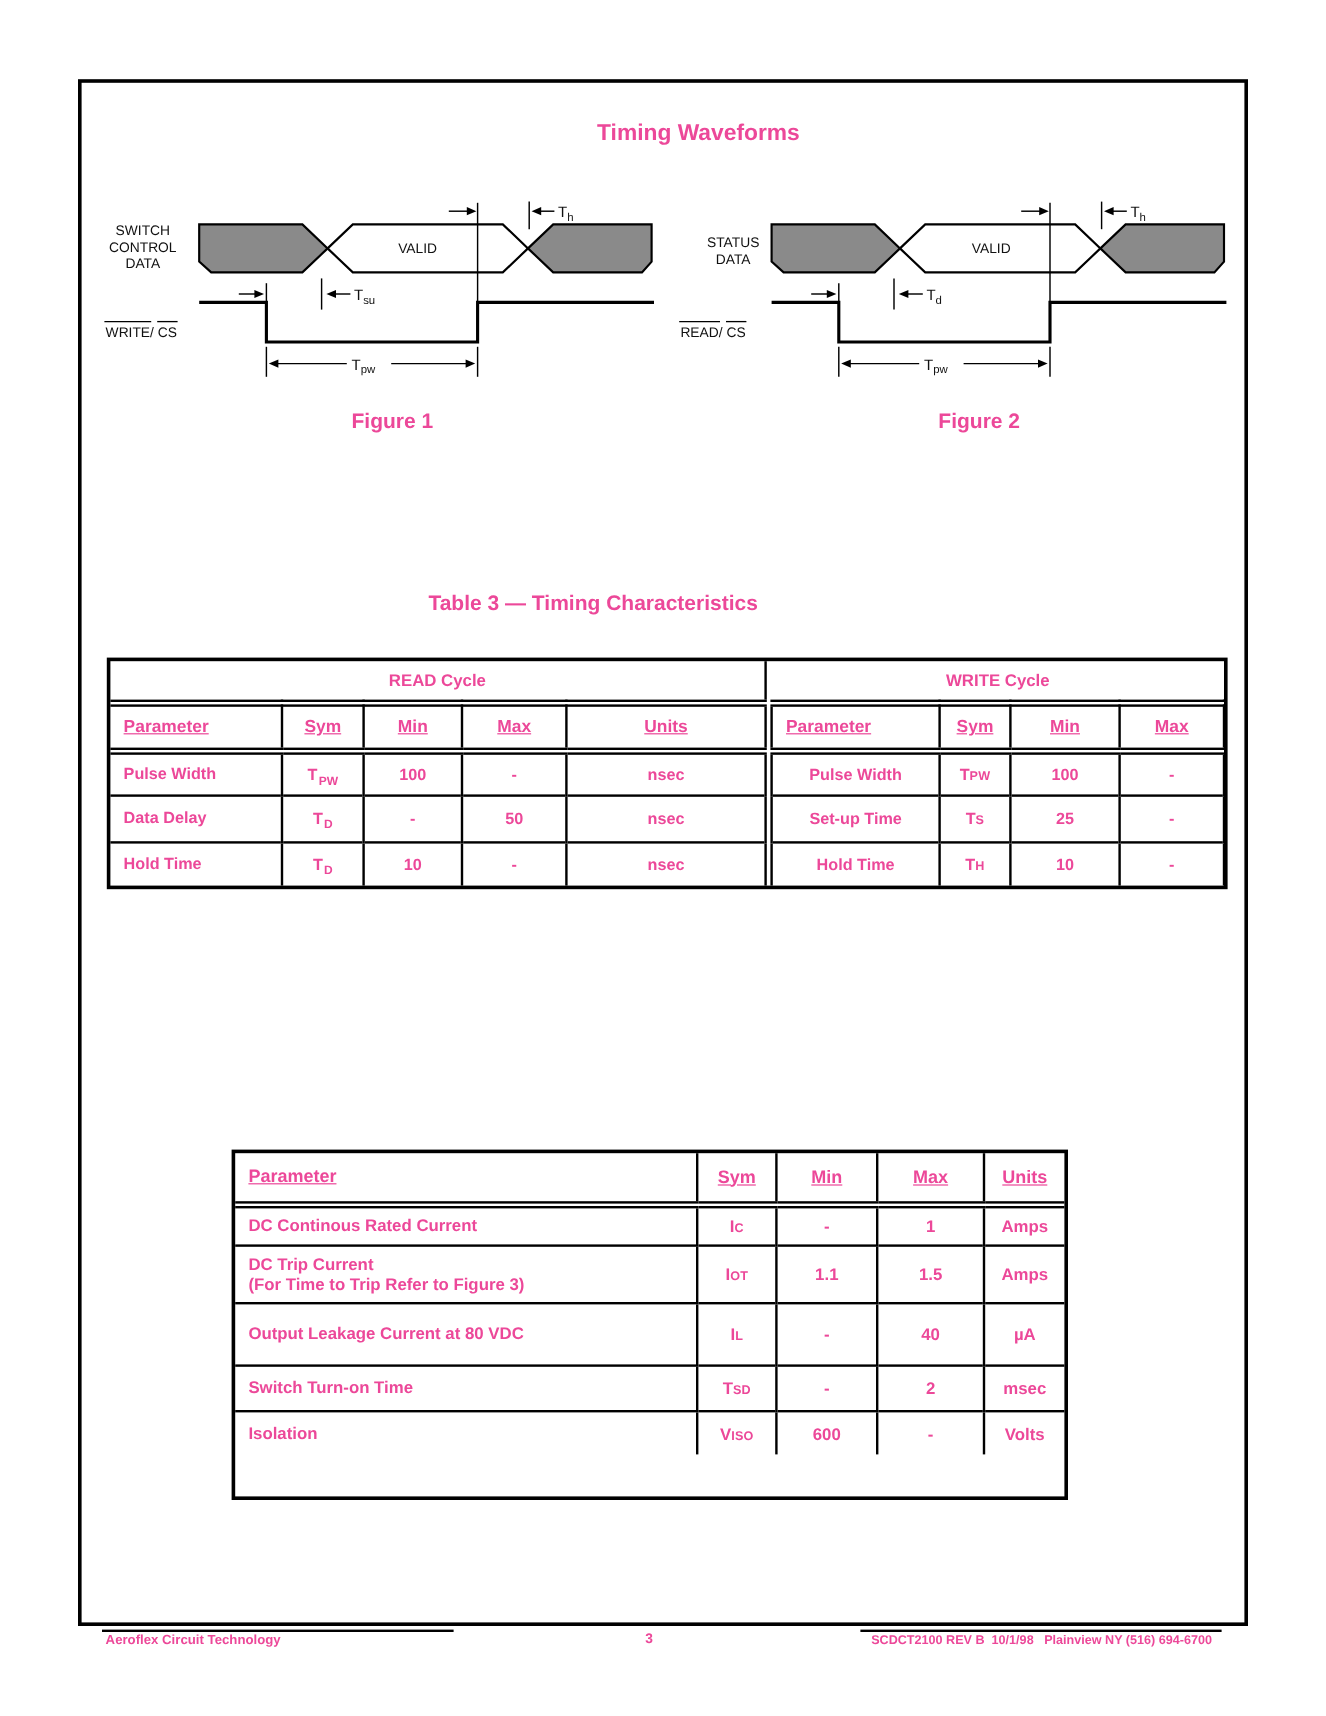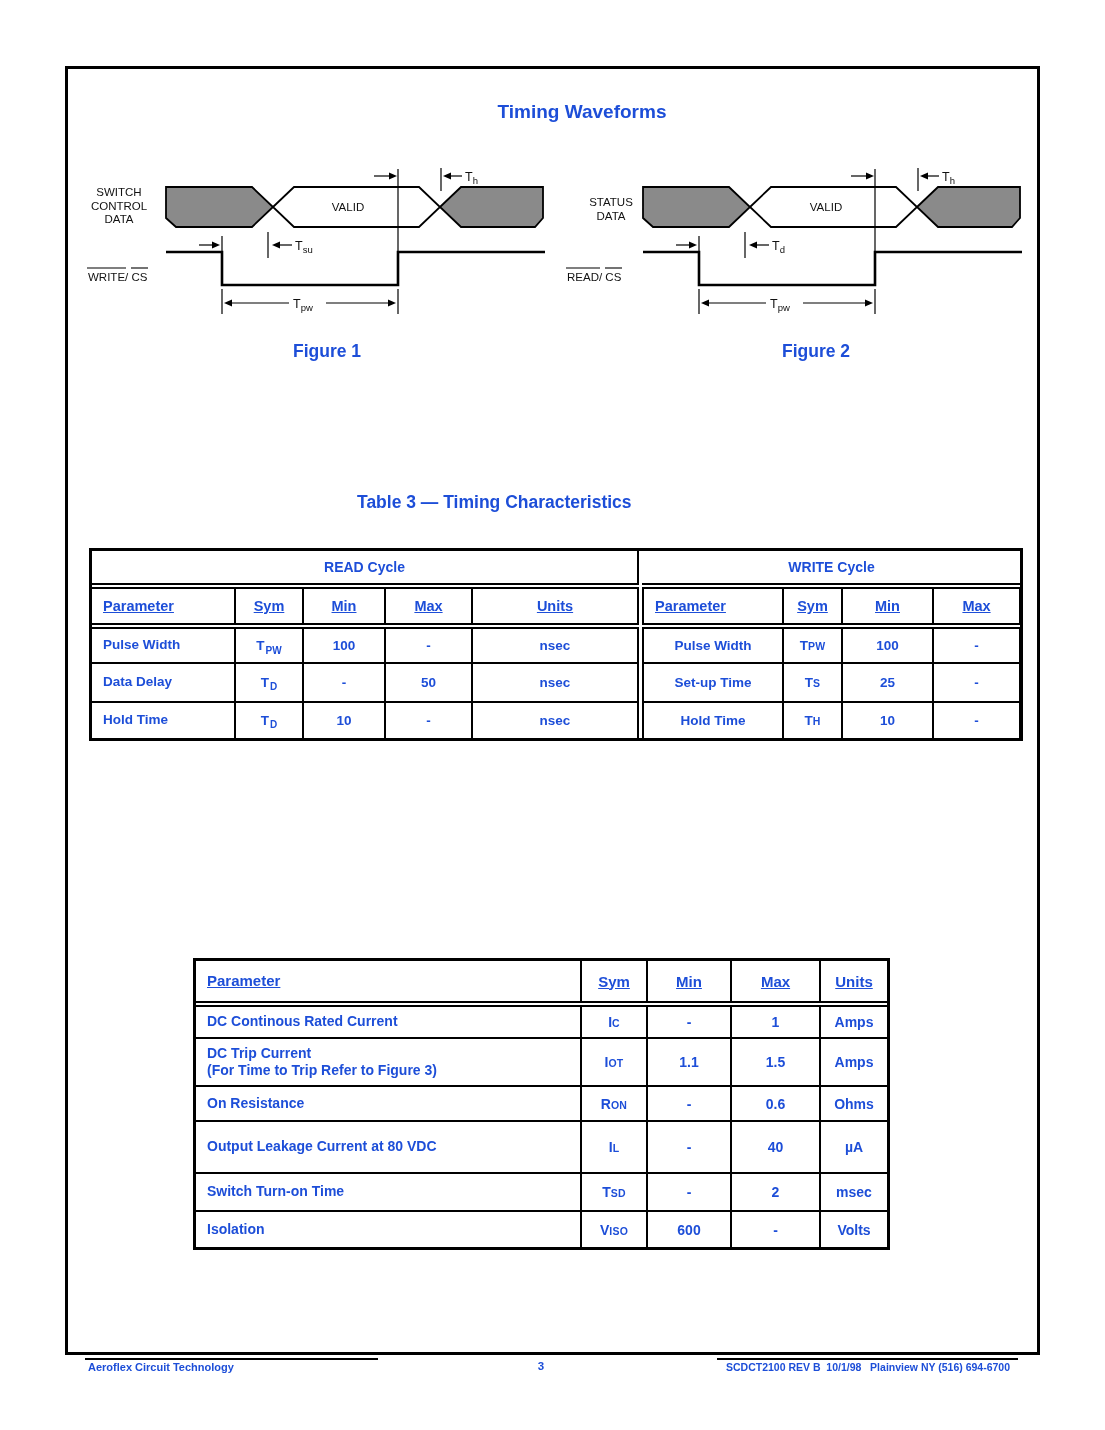--- a/index.html
+++ b/index.html
@@ -1,18 +1,18 @@
 <!DOCTYPE html>
 <html><head>
 <meta charset="utf-8">
 <style>
   html,body { margin:0; padding:0; background:#fff; }
   #page {
     position:relative; width:1105px; height:1430px; background:#ffffff;
-    font-family:"Liberation Sans","DejaVu Sans",sans-serif; color:#1d4ed8;
+    font-family:"Liberation Sans","DejaVu Sans",sans-serif; color:#ec4899;
     overflow:hidden;
   }
   .abs { position:absolute; }
   .pageborder { left:65px; top:66px; width:975px; height:1289px; border:3px solid #000; box-sizing:border-box; }
 
   .h-title  { left:382px; top:101px; width:400px; text-align:center; font-size:19px;  font-weight:bold; }
   .t3-title { left:357px; top:492px; width:400px; text-align:left; font-size:17.5px; font-weight:bold; }
   .t4-title { left:349px; top:903px; width:400px; text-align:center; font-size:17.5px; font-weight:bold; }
   .fig-cap  { top:341px; width:200px; text-align:center; font-size:17.5px; font-weight:bold; }
   .cap1 { left:227px; } .cap2 { left:716px; }
@@ -282,27 +282,20 @@
         <td class="vline">Amps</td>
       </tr>
       <tr class="dr" style="height:48px">
         <td class="param">DC Trip Current
 (For Time to Trip Refer to Figure  3)</td>
         <td class="vline"><span>I</span><span class="sc">OT</span></td>
         <td class="vline">1.1</td>
         <td class="vline">1.5</td>
         <td class="vline">Amps</td>
       </tr>
-      <tr class="dr" style="height:35px">
-        <td class="param">On Resistance</td>
-        <td class="vline"><span>R</span><span class="sc">ON</span></td>
-        <td class="vline">-</td>
-        <td class="vline">0.6</td>
-        <td class="vline">Ohms</td>
-      </tr>
       <tr class="dr" style="height:52px">
         <td class="param">Output Leakage Current at 80 VDC</td>
         <td class="vline"><span>I</span><span class="sc">L</span></td>
         <td class="vline">-</td>
         <td class="vline">40</td>
         <td class="vline">µA</td>
       </tr>
       <tr class="dr" style="height:38px">
         <td class="param">Switch Turn-on Time</td>
         <td class="vline"><span>T</span><span class="sc">SD</span></td>

